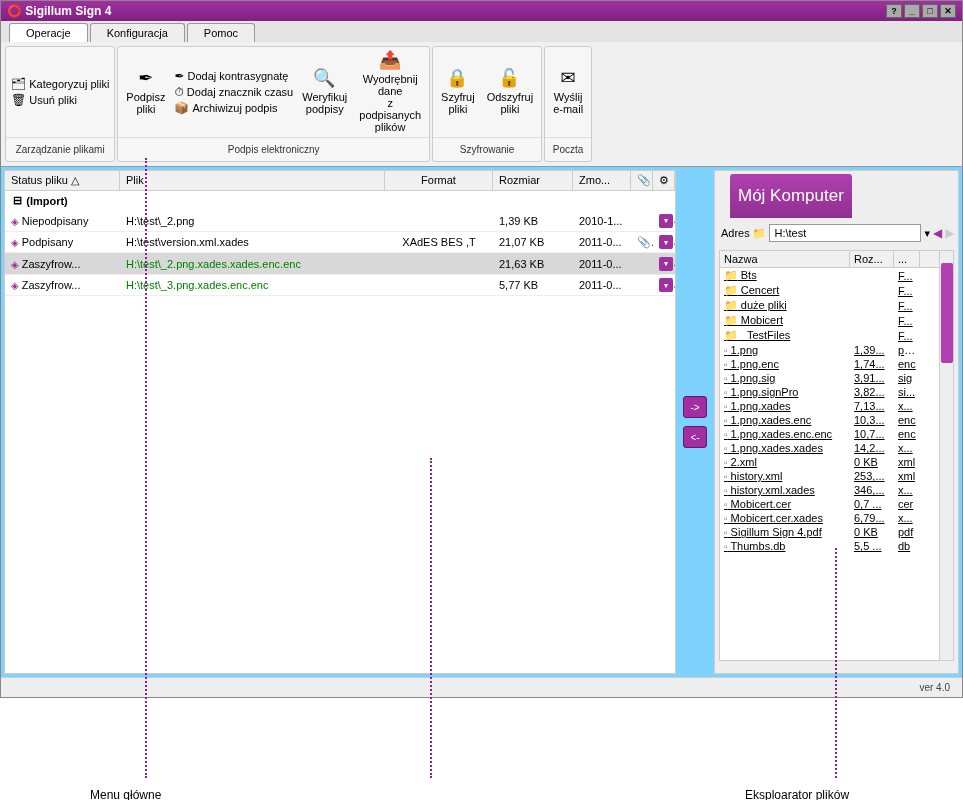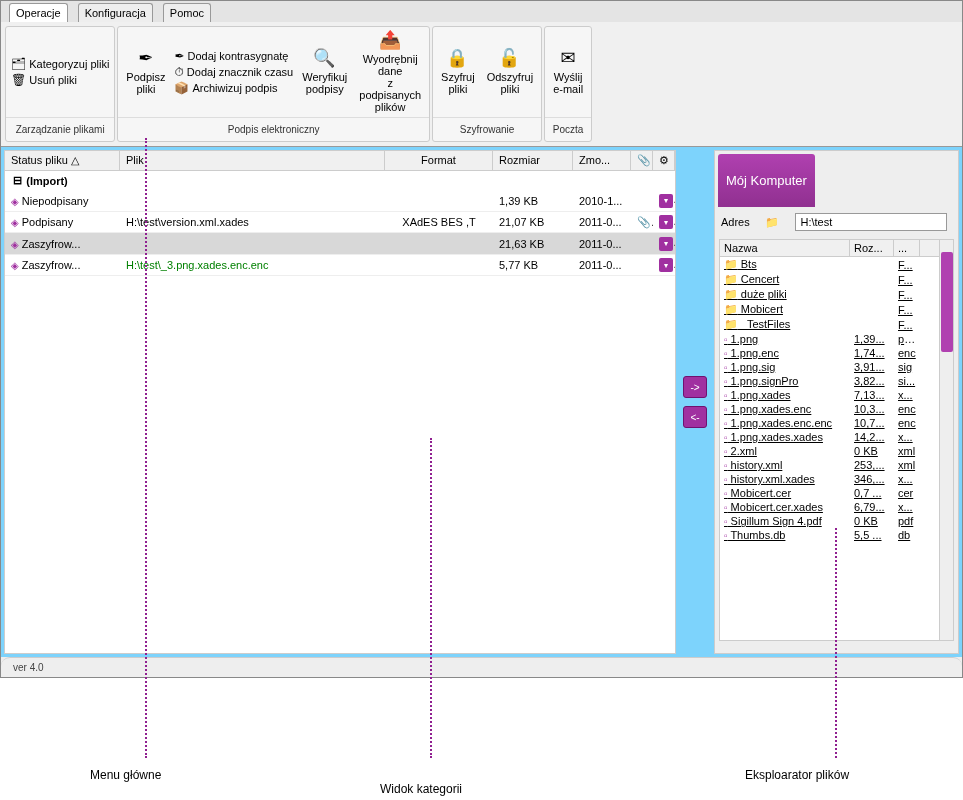--- a/index.html
+++ b/index.html
@@ -2,21 +2,21 @@
 <html><head>
 <meta charset="utf-8">
 <style>
 * { box-sizing: border-box; margin: 0; padding: 0; }
 body { font-family: Tahoma, Arial, sans-serif; font-size: 11px; background: #fff; color: #000; }
 .window { width: 963px; background: #eee; border: 1px solid #888; }
 .titlebar { background: linear-gradient(#a030a0, #802080); color: #fff; padding: 3px 6px; display: flex; align-items: center; justify-content: space-between; font-weight: bold; font-size: 12px; }
 .titlebar-btns { display: flex; gap: 2px; }
 .titlebar-btn { width: 16px; height: 14px; background: #aaa; border: 1px solid #666; display: flex; align-items: center; justify-content: center; font-size: 9px; cursor: pointer; color: #000; }
 .tabs { display: flex; padding: 2px 8px 0; background: #e4e4e4; }
-.tab { padding: 3px 6px; border: 1px solid #999; border-bottom: none; border-radius: 3px 3px 0 0; margin-right: 10px; background: #eee; cursor: pointer; }
+.tab { padding: 3px 16px; border: 1px solid #999; border-bottom: none; border-radius: 3px 3px 0 0; margin-right: 2px; background: #eee; cursor: pointer; }
 .tab.active { background: #fff; }
 .ribbon { display: flex; background: #f0f0f0; border-bottom: 1px solid #999; padding: 4px; gap: 2px; }
 .ribbon-group { border: 1px solid #ccc; border-radius: 3px; background: #f6f6f6; display: flex; flex-direction: column; }
 .ribbon-group-body { display: flex; padding: 2px; flex: 1; align-items: stretch; }
 .ribbon-group-label { text-align: center; font-size: 10px; color: #333; padding: 6px 0; border-top: 1px solid #ddd; }
 .rbtn { display: flex; flex-direction: column; align-items: center; justify-content: center; padding: 2px 6px; cursor: pointer; gap: 2px; text-align: center; line-height: 1.1; }
 .rbtn-sm { display: flex; align-items: center; gap: 3px; padding: 1px 3px; cursor: pointer; }
 .icon { font-size: 18px; }
 .icon-sm { font-size: 12px; }
 .main { display: flex; height: 510px; background: #7dd3fc; }
@@ -32,46 +32,58 @@
 .col-gear { width: 22px; text-align: center; }
 .group-row { padding: 3px 8px; font-weight: bold; display: flex; align-items: center; gap: 4px; }
 .file-row { display: flex; border-bottom: 1px solid #eee; align-items: center; }
 .file-row.selected { background: #d8d8d8; }
 .file-row .cell { padding: 3px 6px; overflow: hidden; white-space: nowrap; text-overflow: ellipsis; }
 .green { color: #008000; }
 .dd-btn { width: 14px; height: 14px; background: #a030a0; border-radius: 2px; color: #fff; display: inline-flex; align-items: center; justify-content: center; font-size: 8px; cursor: pointer; }
 .mid-btns { display: flex; flex-direction: column; justify-content: center; gap: 8px; padding: 4px; }
 .mid-btn { width: 24px; height: 22px; background: #a030a0; color: #fff; border: 1px solid #701070; border-radius: 3px; display: flex; align-items: center; justify-content: center; cursor: pointer; font-size: 10px; }
 .right-pane { width: 245px; background: #eee; border: 1px solid #ccc; margin: 3px; display: flex; flex-direction: column; }
-.rp-tab { background: linear-gradient(#b040b0, #903090); color: #fff; padding: 19px 8px; width: fit-content; border-radius: 3px 3px 0 0; margin: 3px 3px 0; font-size: 13px; }
-.rp-addr { display: flex; align-items: center; gap: 16px; padding: 4px; margin: 2px; }
+.rp-tab { background: linear-gradient(#b040b0, #903090); color: #fff; padding: 12px 8px; width: fit-content; border-radius: 3px 3px 0 0; margin: 3px 15px 0; font-size: 17px; }
+.rp-addr { display: flex; align-items: center; gap: 3px; padding: 4px; margin: 2px; }
 .rp-addr input { flex: 1; border: 1px solid #999; padding: 2px 4px; font-family: inherit; font-size: 11px; }
 .nav-icon { width: 16px; height: 16px; display: inline-flex; align-items: center; justify-content: center; cursor: pointer; font-size: 12px; }
 .rp-list { flex: 1; background: #fff; margin: 2px 4px 12px; border: 1px solid #ccc; overflow: hidden; display: flex; }
 .rp-list-inner { flex: 1; overflow: hidden; }
 .rp-header { display: flex; background: #f0f0f0; border-bottom: 1px solid #ccc; }
 .rp-header .rcol { padding: 2px 4px; border-right: 1px solid #ccc; cursor: pointer; }
 .rcol-name { width: 130px; }
 .rcol-size { width: 44px; }
 .rcol-ext { width: 26px; }
 .rp-row { display: flex; align-items: center; }
 .rp-row .rcell { padding: 1px 4px; overflow: hidden; white-space: nowrap; text-overflow: ellipsis; text-decoration: underline; }
 .folder-ico { color: #d4a040; }
 .file-ico { color: #a030a0; font-size: 10px; }
 .scrollbar { width: 14px; background: #eee; border-left: 1px solid #ccc; position: relative; }
 .scrollbar-thumb { position: absolute; top: 12px; left: 1px; width: 12px; height: 100px; background: #b040b0; border-radius: 2px; cursor: pointer; }
-.statusbar { padding: 4px 12px; font-size: 10px; color: #444; border-top: 1px solid #ccc; border-radius: 9px; }
+.statusbar { text-align: right; padding: 4px 12px; font-size: 10px; color: #444; border-top: 1px solid #ccc; }
 .annotations { width: 963px; position: relative; height: 130px; }
 .anno-line { position: absolute; border-left: 2px dotted #902090; }
 .anno-label { position: absolute; font-size: 12px; color: #000; text-align: center; white-space: nowrap; }
 </style>
 </head>
 <body>
 
 <div class="window">
+  <div class="titlebar">
+    <span>
+      <span>⭕</span>
+      <span>Sigillum Sign 4</span>
+    </span>
+    <div class="titlebar-btns">
+      <div class="titlebar-btn">?</div>
+      <div class="titlebar-btn">_</div>
+      <div class="titlebar-btn">□</div>
+      <div class="titlebar-btn">✕</div>
+    </div>
+  </div>
 
   <div class="tabs" id="tabs">
       <div class="tab active">Operacje</div>
       <div class="tab">Konfiguracja</div>
       <div class="tab">Pomoc</div>
     </div>
 
   <div class="ribbon" id="ribbon">
       <div class="ribbon-group">
         <div class="ribbon-group-body">
@@ -154,37 +166,39 @@
         <div class="col col-clip">📎</div>
         <div class="col col-gear">⚙</div>
       </div>
       <div class="group-row">
         <span>⊟</span>
         <span>(Import)</span>
       </div>
       <div id="file-rows">
           <div class="file-row">
             <div class="cell col-status"><span class="file-ico">◈</span> Niepodpisany</div>
+            <div class="cell col-plik">H:\test\_2.png</div>
             <div class="cell col-format"></div>
             <div class="cell col-rozmiar">1,39 KB</div>
             <div class="cell col-zmo">2010-1...</div>
             <div class="cell col-clip"></div>
             <div class="cell col-gear"><span class="dd-btn">▾</span></div>
           </div>
           <div class="file-row">
             <div class="cell col-status"><span class="file-ico">◈</span> Podpisany</div>
             <div class="cell col-plik">H:\test\version.xml.xades</div>
             <div class="cell col-format">XAdES BES ,T</div>
             <div class="cell col-rozmiar">21,07 KB</div>
             <div class="cell col-zmo">2011-0...</div>
             <div class="cell col-clip">📎</div>
             <div class="cell col-gear"><span class="dd-btn">▾</span></div>
           </div>
           <div class="file-row selected">
             <div class="cell col-status"><span class="file-ico">◈</span> Zaszyfrow...</div>
+            <div class="cell col-plik green">H:\test\_2.png.xades.xades.enc.enc</div>
             <div class="cell col-format"></div>
             <div class="cell col-rozmiar">21,63 KB</div>
             <div class="cell col-zmo">2011-0...</div>
             <div class="cell col-clip"></div>
             <div class="cell col-gear"><span class="dd-btn">▾</span></div>
           </div>
           <div class="file-row">
             <div class="cell col-status"><span class="file-ico">◈</span> Zaszyfrow...</div>
             <div class="cell col-plik green">H:\test\_3.png.xades.enc.enc</div>
             <div class="cell col-format"></div>

